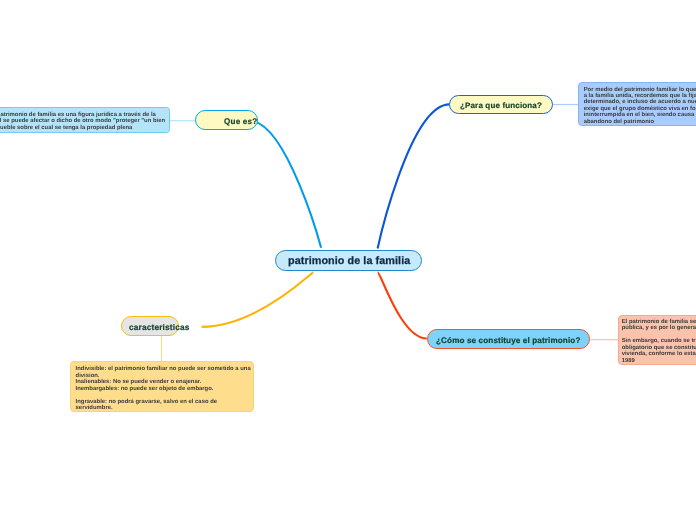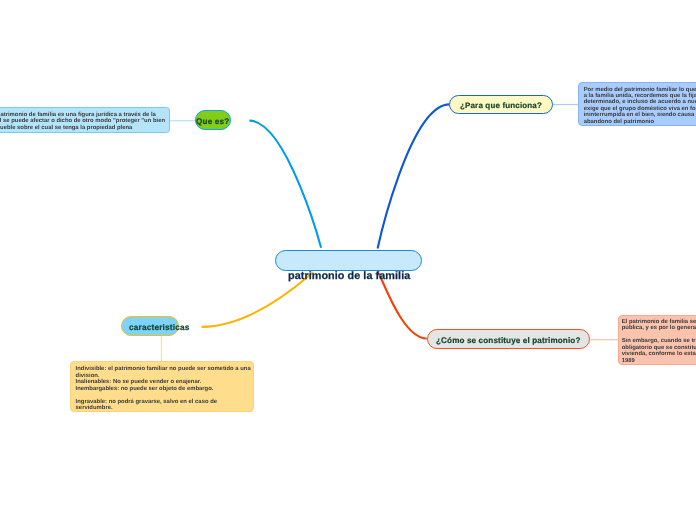--- a/index.html
+++ b/index.html
@@ -10,29 +10,29 @@
   svg.edges{position:absolute;left:0;top:0;width:696px;height:520px;pointer-events:none;}
   .node{position:absolute;box-sizing:border-box;display:flex;align-items:center;justify-content:center;
         font-weight:700;color:#14452f;white-space:nowrap;line-height:1;}
   .node > span{display:block;position:relative;top:1.6px;-webkit-text-stroke:0.2px currentColor;
                will-change:transform;}
   .leaf{position:absolute;box-sizing:border-box;color:#3b3b3b;font-weight:700;}
 
   #central{left:275.2px;top:249.5px;width:146.8px;height:21.7px;border-radius:10.9px;
            background:#c6e9fb;border:1.4px solid #2186cd;color:#0e2a4a;
            font-size:10.8px;}
-  #central > span{-webkit-text-stroke-width:0.25px;top:16px;left:0.8px;letter-spacing:0.07px;}
-  #n-que{left:195px;top:110.4px;width:36px;height:20px;border-radius:10px;
-         background:#84cc16;border:1.6px solid #00a8ef;font-size:8.1px;letter-spacing:0.22px;}
+  #central > span{-webkit-text-stroke-width:0.25px;top:1px;left:0.8px;letter-spacing:0.07px;}
+  #n-que{left:195px;top:110.4px;width:63px;height:20px;border-radius:10px;
+         background:#fef9c3;border:1.6px solid #00a8ef;font-size:8.1px;letter-spacing:0.22px;justify-content:flex-end;}
   #n-para{left:449.2px;top:94.5px;width:103.4px;height:19.3px;border-radius:9.7px;
           background:#fef9c3;border:1.6px solid #1667d4;font-size:8px;letter-spacing:0.15px;}
   #n-carac{left:121.1px;top:316.1px;width:58px;height:19.8px;border-radius:10px;
-           background:#7dd3fc;border:1.6px solid #fbbc0b;font-size:8.3px;letter-spacing:0.16px;padding-left:18px;}
+           background:#e5e5e5;border:1.6px solid #fbbc0b;font-size:8.3px;letter-spacing:0.16px;padding-left:18px;}
   #n-como{left:426.9px;top:329.4px;width:163.6px;height:19.7px;border-radius:9.9px;
-          background:#e5e5e5;border:1.6px solid #f4511e;font-size:8.15px;letter-spacing:0.12px;}
+          background:#7dd3fc;border:1.6px solid #f4511e;font-size:8.15px;letter-spacing:0.12px;}
 
   #d-que{left:-16.2px;top:107.4px;width:186px;height:26px;border-radius:3.5px;
          background:#b4e4fa;line-height:6.3px;padding-top:4.2px;
          border:0.8px solid #74ccf3;}
   #d-para{left:578.3px;top:82.3px;width:200px;height:43.6px;border-radius:4px;
           background:#a8ccfd;line-height:6.46px;padding-top:3.5px;padding-left:4.7px;
           border:0.8px solid #87b3f2;}
   #d-carac{left:70.2px;top:361.4px;width:184.4px;height:51px;border-radius:4px;
            background:#fedd8c;border:0.8px solid #fcd273;}
   #d-como{left:618.1px;top:314.6px;width:194px;height:50.2px;border-radius:4px;

